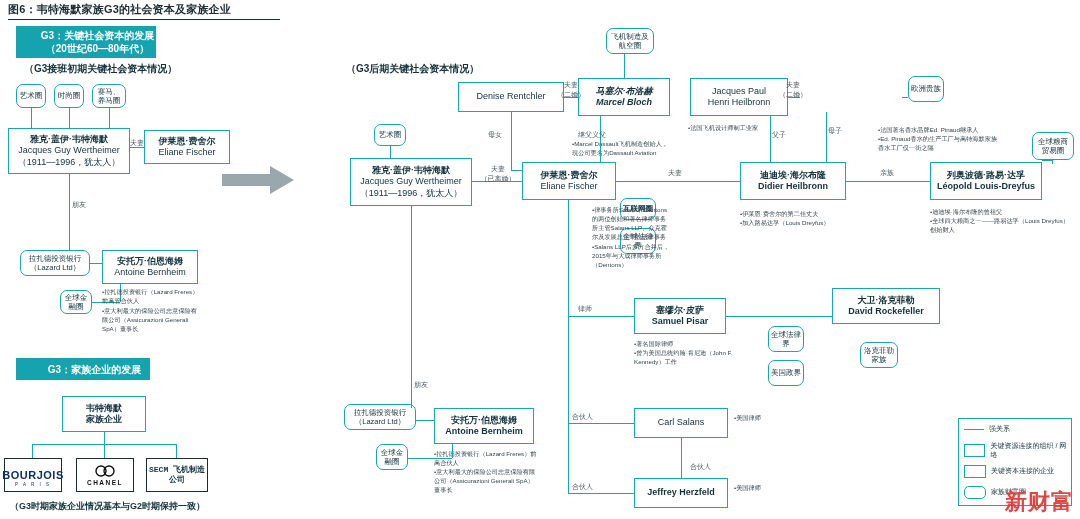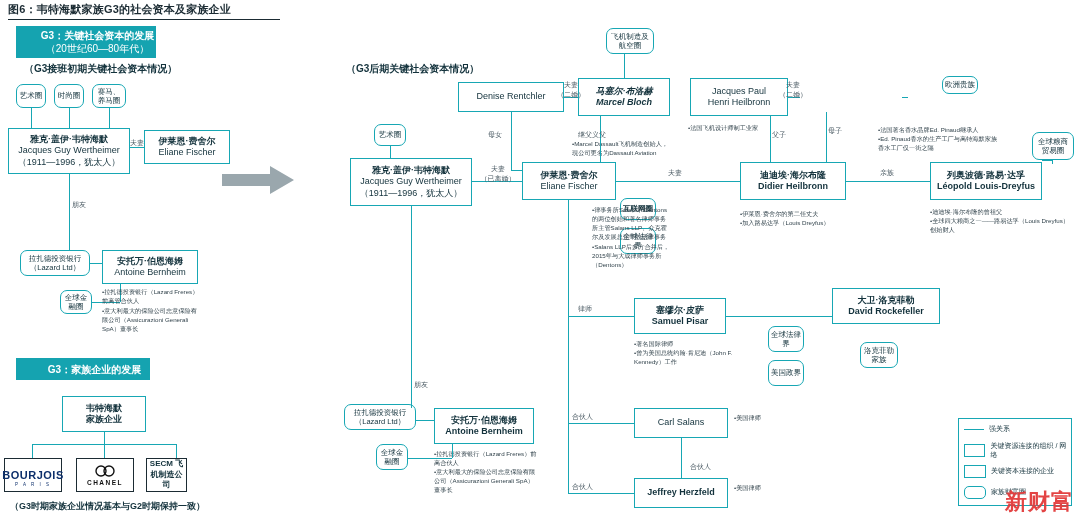--- a/index.html
+++ b/index.html
@@ -94,21 +94,21 @@
 </head>
 <body>
 
 <div id="stage">
 
   <div class="abs fig-title">图6：韦特海默家族G3的社会资本及家族企业</div>
   <div class="abs title-rule"></div>
 
   <div class="abs bar" style="left:16px;top:26px;width:140px;height:32px;">
     <span>G3：关键社会资本的发展</span>
-    <span style="font-weight:normal;">（20世纪60—80年代）</span>
+    <span style="font-weight:bold;">（20世纪60—80年代）</span>
   </div>
 
   <div class="abs section-label" style="left:24px;top:62px;width:190px;">（G3接班初期关键社会资本情况）</div>
 
   <div class="abs chip" style="left:16px;top:84px;width:30px;height:24px;">艺术圈</div>
   <div class="abs chip" style="left:54px;top:84px;width:30px;height:24px;">时尚圈</div>
   <div class="abs chip" style="left:92px;top:84px;width:34px;height:24px;">赛马、养马圈</div>
 
   <div class="abs vline" style="left:31px;top:108px;height:20px;"></div>
   <div class="abs vline" style="left:69px;top:108px;height:20px;"></div>
@@ -170,34 +170,34 @@
   <div class="abs brand" style="left:76px;top:458px;width:58px;height:34px;">
     <div style="display:flex;flex-direction:column;align-items:center;gap:2px;">
       <svg width="30" height="12" viewBox="0 0 30 12">
         <circle cx="11" cy="6" r="5" fill="none" stroke="#111" stroke-width="1.4"></circle>
         <circle cx="19" cy="6" r="5" fill="none" stroke="#111" stroke-width="1.4"></circle>
       </svg>
       <span style="font-size:6.5px;letter-spacing:1.5px;font-weight:bold;color:#111;">CHANEL</span>
     </div>
   </div>
 
-  <div class="abs brand" style="left:146px;top:458px;width:41px;height:34px;">
+  <div class="abs brand" style="left:146px;top:458px;width:62px;height:34px;font-family:Liberation Mono, monospace;">
     <div class="b3">SECM 飞机制造公司</div>
   </div>
 
   <div class="abs footnote" style="left:10px;top:500px;width:230px;">（G3时期家族企业情况基本与G2时期保持一致）</div>
 
   <svg class="abs big-arrow" viewBox="0 0 72 28">
     <path d="M0 8 H48 V0 L72 14 L48 28 V20 H0 Z" fill="#9aa7ad"></path>
   </svg>
 
   <div class="abs section-label" style="left:346px;top:62px;width:220px;">（G3后期关键社会资本情况）</div>
 
   <div class="abs chip" style="left:606px;top:28px;width:48px;height:26px;">飞机制造及航空圈</div>
-  <div class="abs chip" style="left:908px;top:76px;width:36px;height:18px;margin-left:34px;">欧洲贵族</div>
+  <div class="abs chip" style="left:908px;top:76px;width:36px;height:26px;">欧洲贵族</div>
   <div class="abs chip" style="left:1032px;top:132px;width:42px;height:28px;">全球粮商贸易圈</div>
   <div class="abs chip" style="left:374px;top:124px;width:32px;height:22px;">艺术圈</div>
 
   <div class="abs box" style="left:458px;top:82px;width:106px;height:30px;">
     <span class="en">Denise Rentchler</span>
   </div>
 
   <div class="abs box" style="left:578px;top:78px;width:92px;height:38px;font-style:italic;">
     <span class="cn">马塞尔·布洛赫</span>
     <span class="cn">Marcel Bloch</span>

